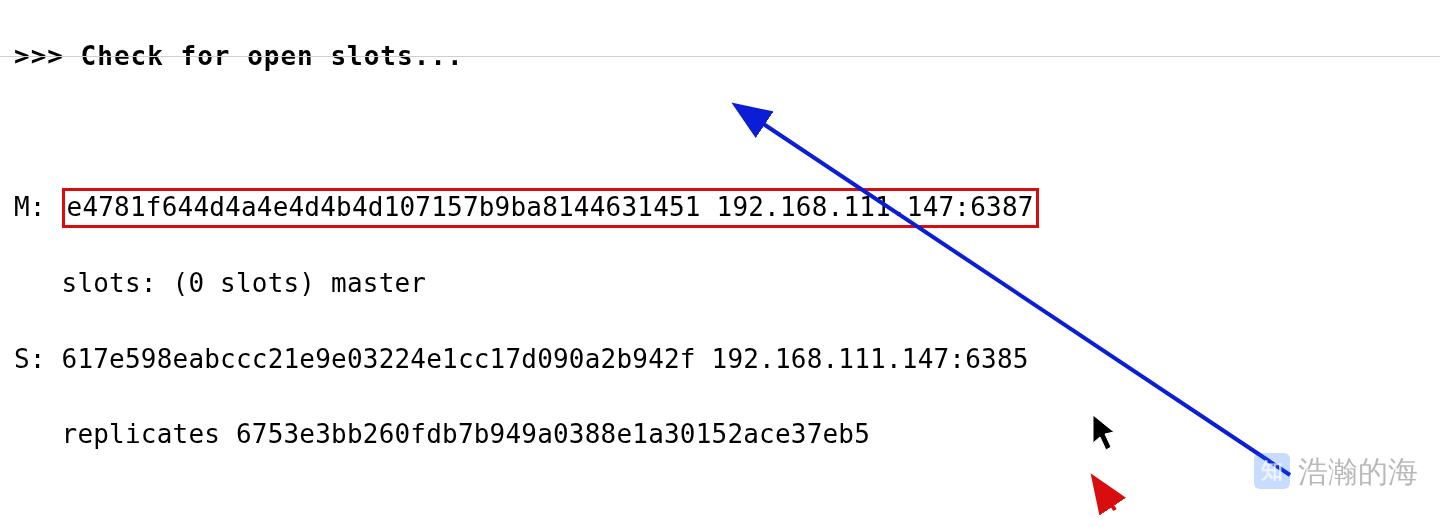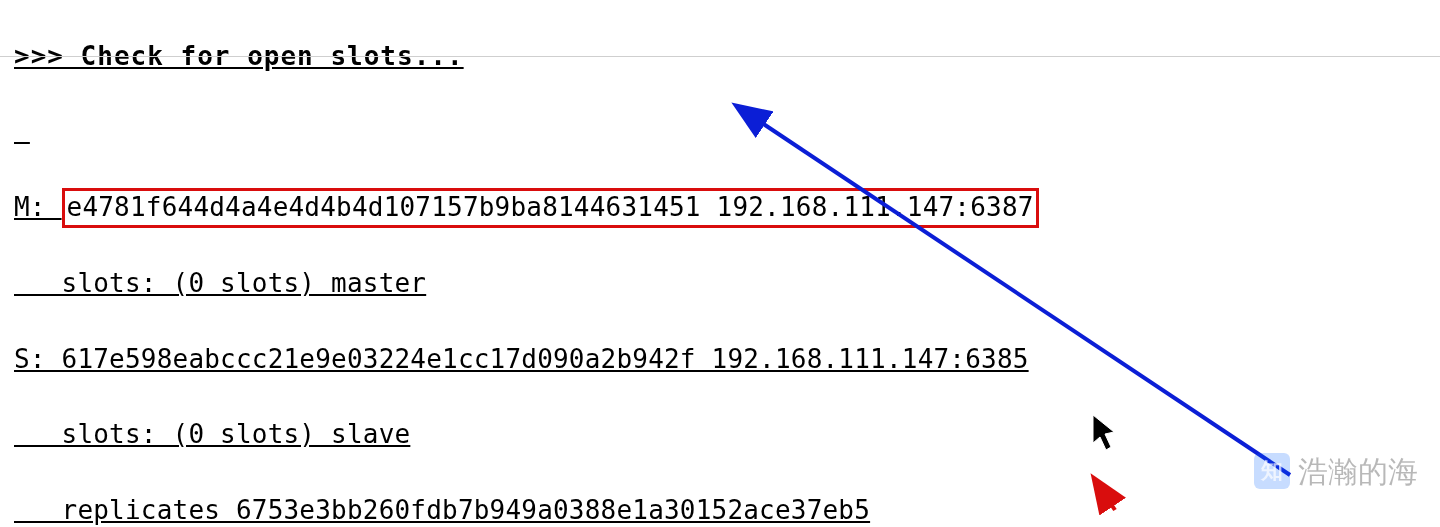--- a/index.html
+++ b/index.html
@@ -13,21 +13,21 @@
     color: #000;
     overflow: hidden;
     position: relative;
   }
   .terminal {
     white-space: pre;
     padding: 0 10px 0 14px;
     letter-spacing: 0.2px;
   }
   .prompt { font-weight: 700; letter-spacing: 1px; }
-  .line { display: block; text-decoration: underline; }
+  .line { display: block; }
   .m-prefix { color: #000; }
   .redbox {
     border: 3px solid #d90d0d;
     padding: 0 2px;
     display: inline-block;
     line-height: 1.28;
     text-align: center;
   }
   
   .topdiv {
@@ -72,21 +72,20 @@
 </style>
 </head>
 <body>
 
 <div class="terminal">
 <span class="line"><span class="prompt">&gt;&gt;&gt; Check for open slots...</span></span>
 <span class="line"> </span>
 <span class="line"><span class="m-prefix">M: </span><span class="redbox">e4781f644d4a4e4d4b4d107157b9ba8144631451 192.168.111.147:6387</span></span>
 <span class="line">   slots: (0 slots) master</span>
 <span class="line">S: 617e598eabccc21e9e03224e1cc17d090a2b942f 192.168.111.147:6385</span>
-<span class="line">   slots: (0 slots) slave</span>
 <span class="line">   replicates 6753e3bb260fdb7b949a0388e1a30152ace37eb5</span>
 
 
 
 
 
 
 
 </div>
 

